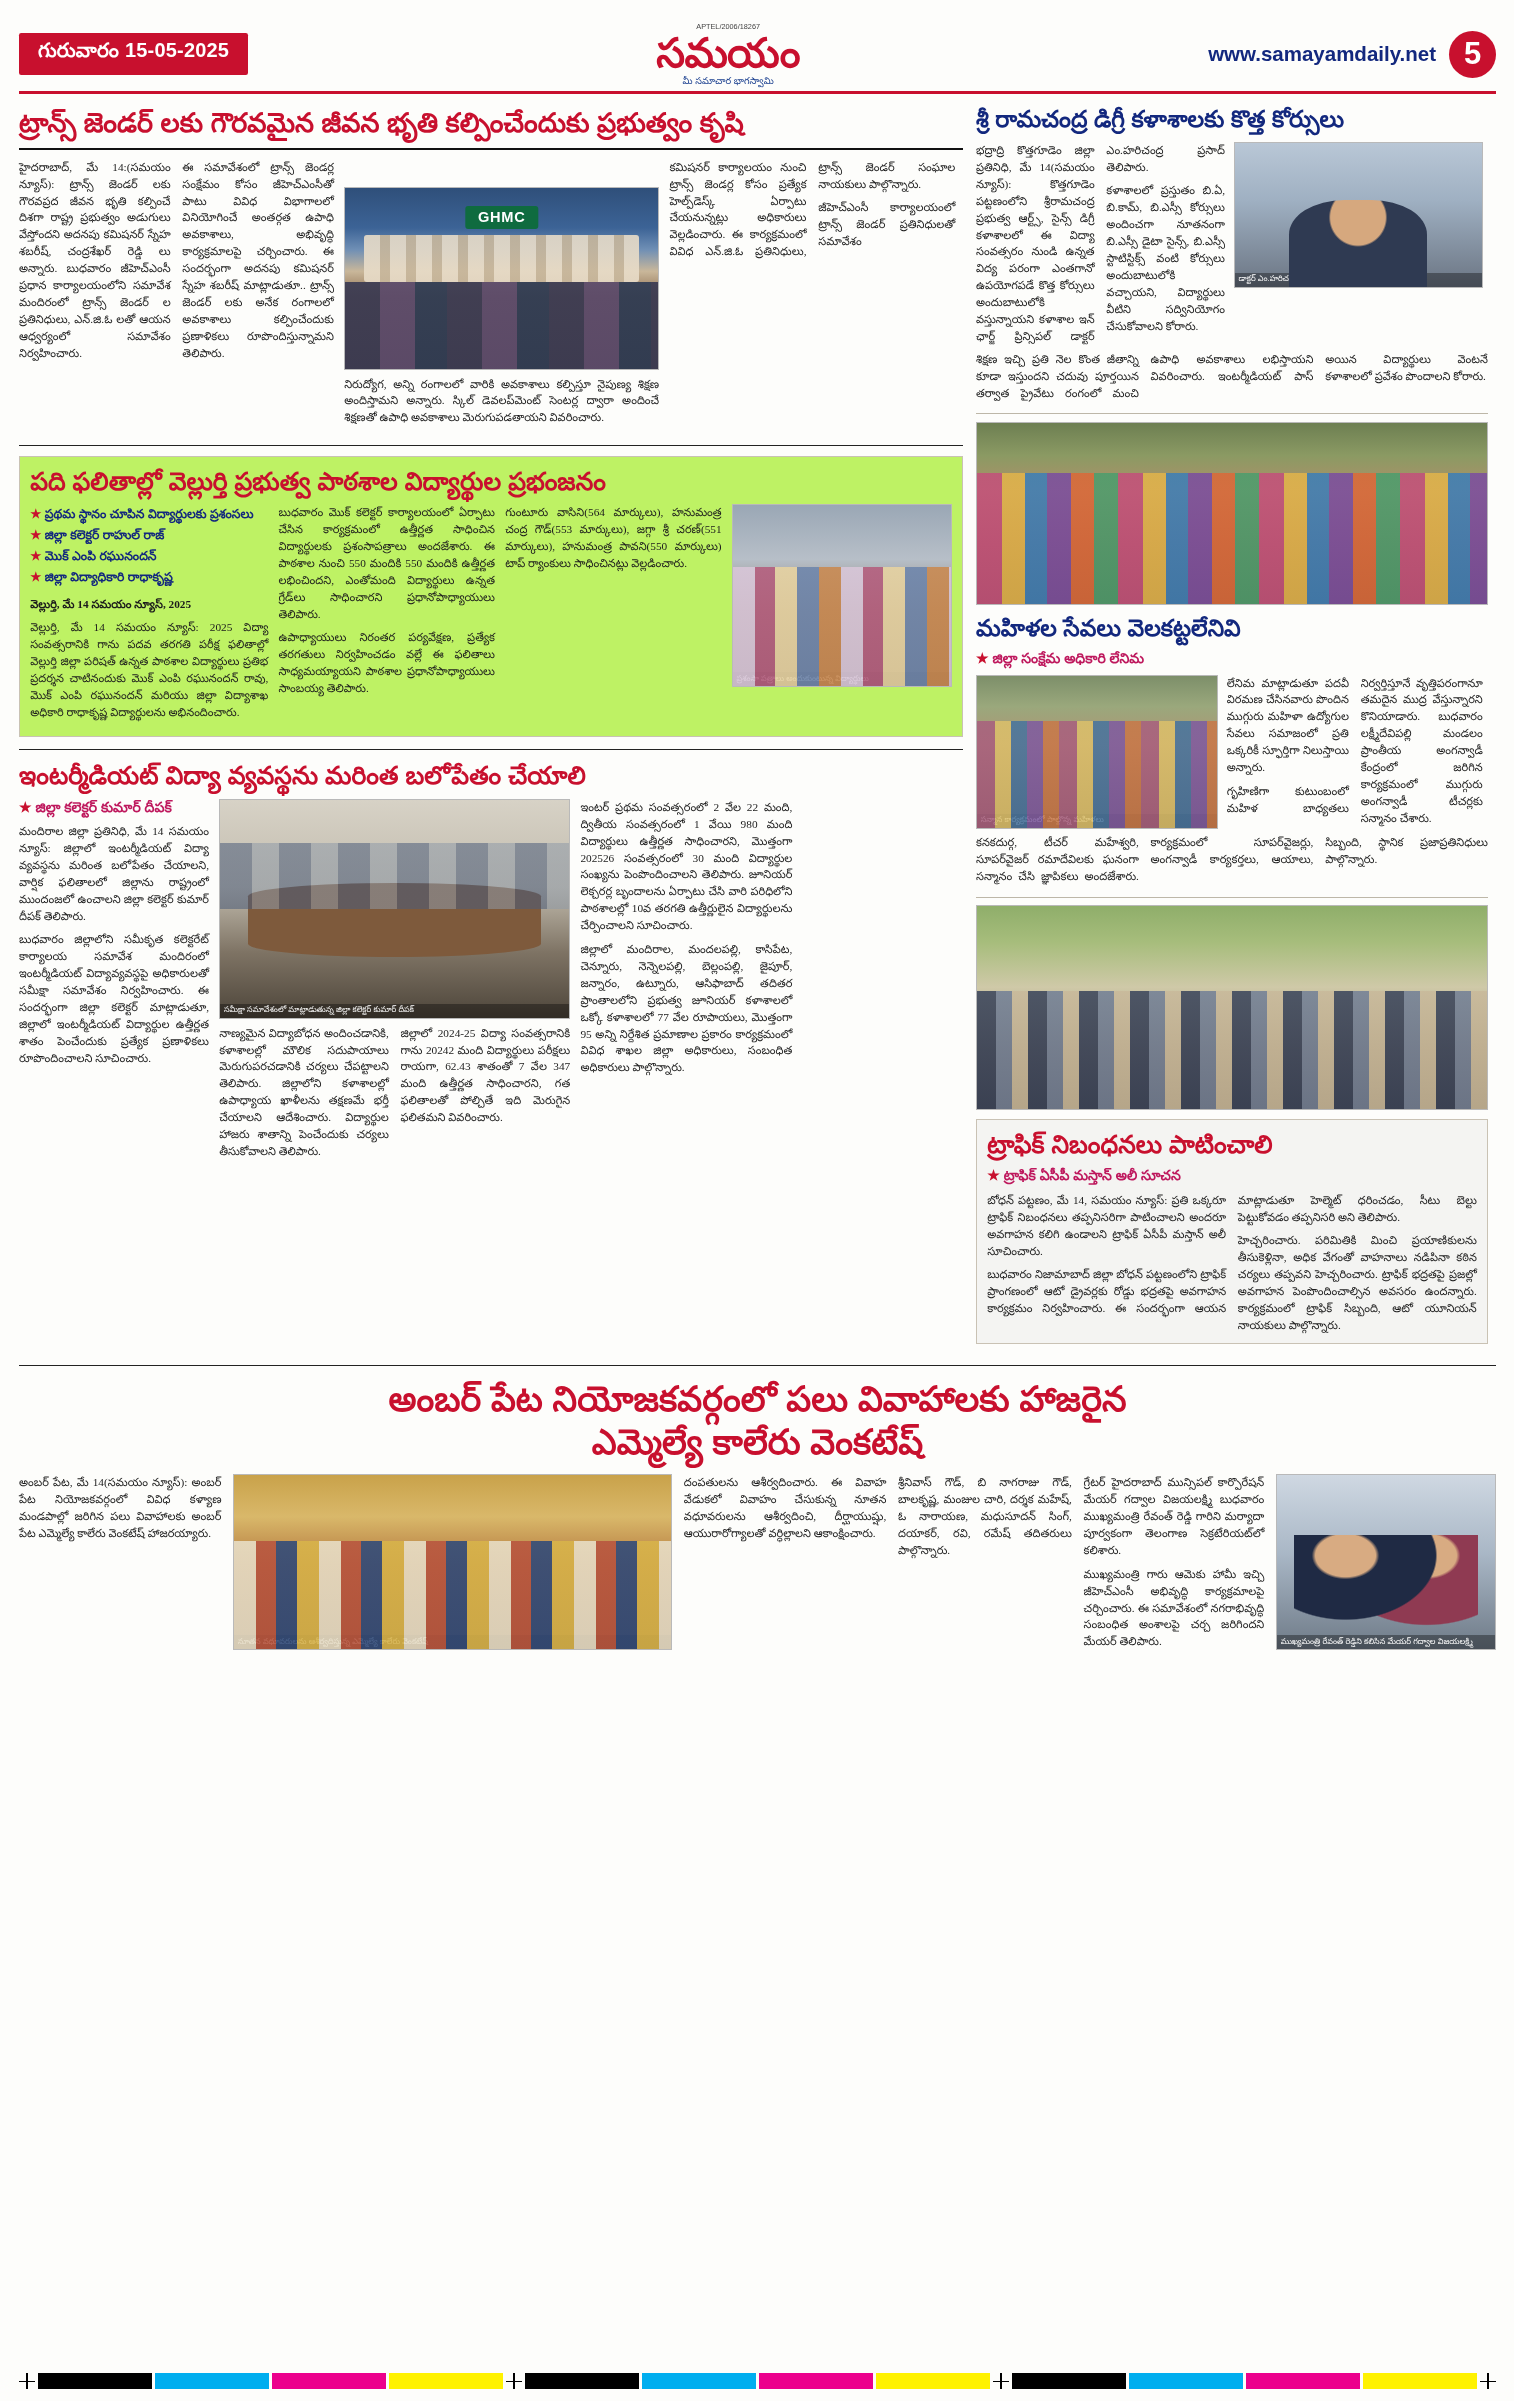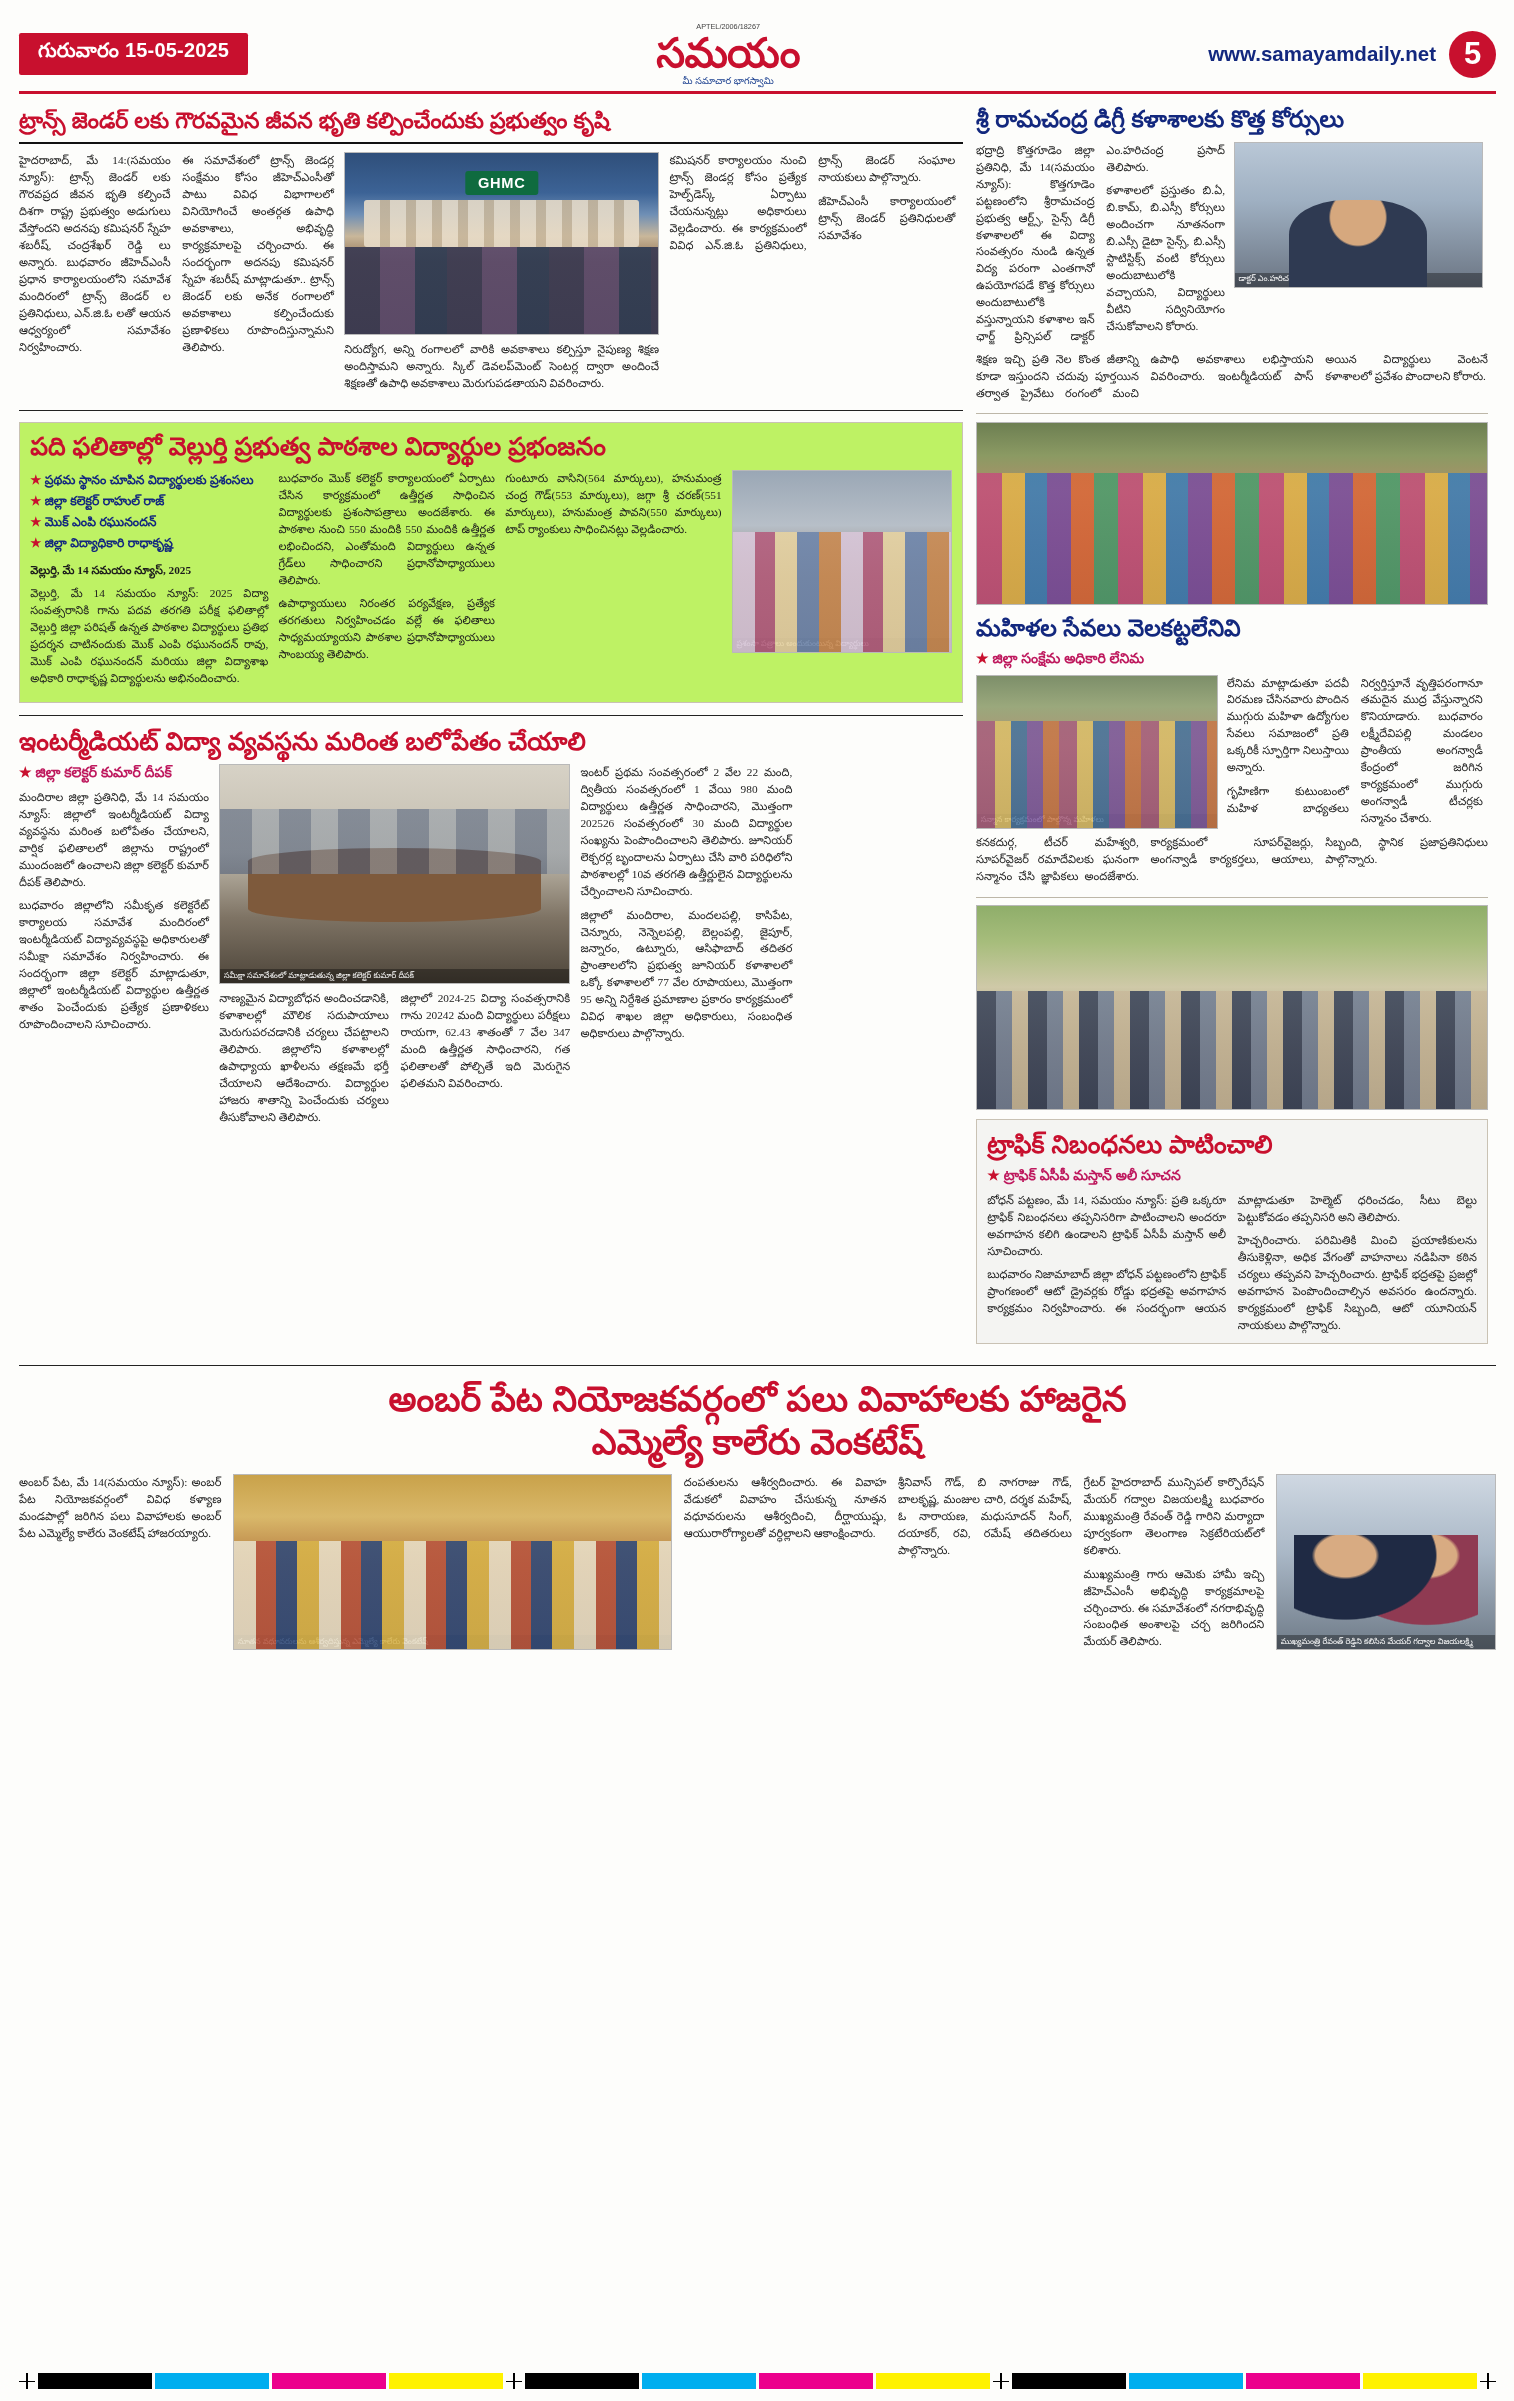--- a/index.html
+++ b/index.html
@@ -97,21 +97,21 @@
   .col-right { width: 512px; }
 
   
   .headline-tel {
     font-family: "Liberation Sans", sans-serif;
     font-weight: bold;
     color: #c8102e;
     line-height: 1.25;
   }
   h1.main-head {
-    font-size: 22px;
+    font-size: 27px;
     margin: 1.5px 0 8.8px 0;
     border-bottom: 2.2px solid #111;
     padding-bottom: 7.3px;
   }
   h2.sec-head {
     font-size: 25px;
     margin: 0 0 7.3px 0;
   }
   h2.blue-head {
     color: #13287e;
@@ -334,21 +334,21 @@
 
       <div class="section">
         <h1 class="headline-tel main-head">ట్రాన్స్ జెండర్ లకు గౌరవమైన జీవన భృతి కల్పించేందుకు ప్రభుత్వం కృషి</h1>
         <div style="display:flex; gap:10.2px;">
           <div style="width:315px;">
             <div class="body-cols c2">
               <p>హైదరాబాద్, మే 14:(సమయం న్యూస్): ట్రాన్స్ జెండర్ లకు గౌరవప్రద జీవన భృతి కల్పించే దిశగా రాష్ట్ర ప్రభుత్వం అడుగులు వేస్తోందని అదనపు కమిషనర్ స్నేహ శబరీష్, చంద్రశేఖర్ రెడ్డి లు అన్నారు. బుధవారం జీహెచ్ఎంసీ ప్రధాన కార్యాలయంలోని సమావేశ మందిరంలో ట్రాన్స్ జెండర్ ల ప్రతినిధులు, ఎన్.జి.ఓ లతో ఆయన ఆధ్వర్యంలో సమావేశం నిర్వహించారు.</p>
               <p>ఈ సమావేశంలో ట్రాన్స్ జెండర్ల సంక్షేమం కోసం జీహెచ్ఎంసీతో పాటు వివిధ విభాగాలలో వినియోగించే అంతర్గత ఉపాధి అవకాశాలు, అభివృద్ధి కార్యక్రమాలపై చర్చించారు. ఈ సందర్భంగా అదనపు కమిషనర్ స్నేహ శబరీష్ మాట్లాడుతూ.. ట్రాన్స్ జెండర్ లకు అనేక రంగాలలో అవకాశాలు కల్పించేందుకు ప్రణాళికలు రూపొందిస్తున్నామని తెలిపారు.</p>
             </div>
           </div>
-          <div style="width:315px;">
+          <div style="width:315px;margin-top:28px;">
             <div class="photo ph-meeting" style="width:315px;height:183px;">
               <div class="ghmc-badge">GHMC</div>
             </div>
             <div class="body-cols" style="margin-top:5.9px;">
               <p>నిరుద్యోగ, అన్ని రంగాలలో వారికి అవకాశాలు కల్పిస్తూ నైపుణ్య శిక్షణ అందిస్తామని అన్నారు. స్కిల్ డెవలప్‌మెంట్ సెంటర్ల ద్వారా అందించే శిక్షణతో ఉపాధి అవకాశాలు మెరుగుపడతాయని వివరించారు.</p>
             </div>
           </div>
           <div style="width:286px;">
             <div class="body-cols c2">
               <p>కమిషనర్ కార్యాలయం నుంచి ట్రాన్స్ జెండర్ల కోసం ప్రత్యేక హెల్ప్‌డెస్క్ ఏర్పాటు చేయనున్నట్లు అధికారులు వెల్లడించారు. ఈ కార్యక్రమంలో వివిధ ఎన్.జి.ఓ ప్రతినిధులు, ట్రాన్స్ జెండర్ సంఘాల నాయకులు పాల్గొన్నారు.</p>

